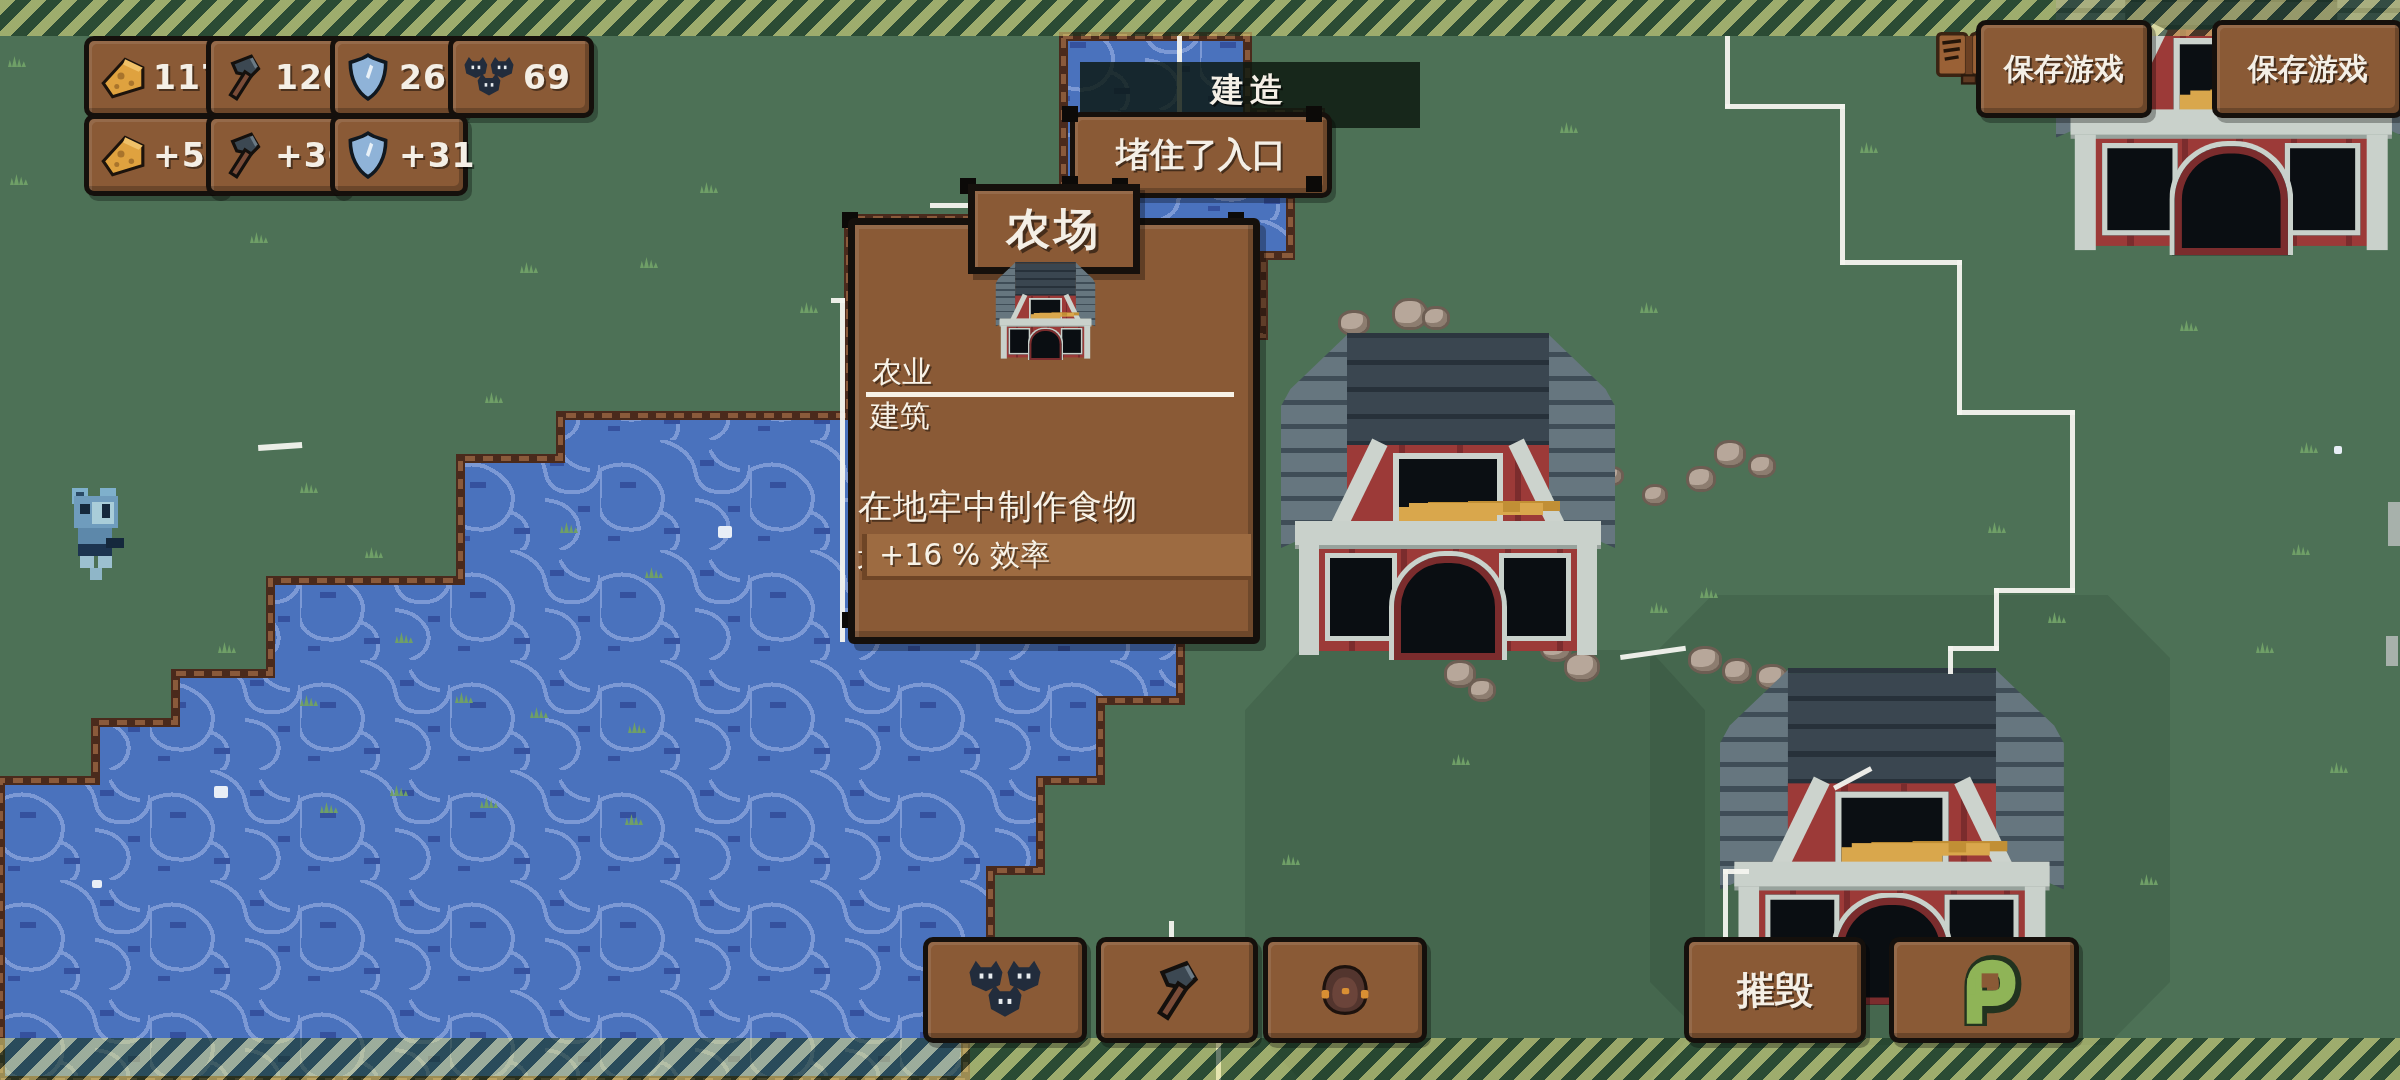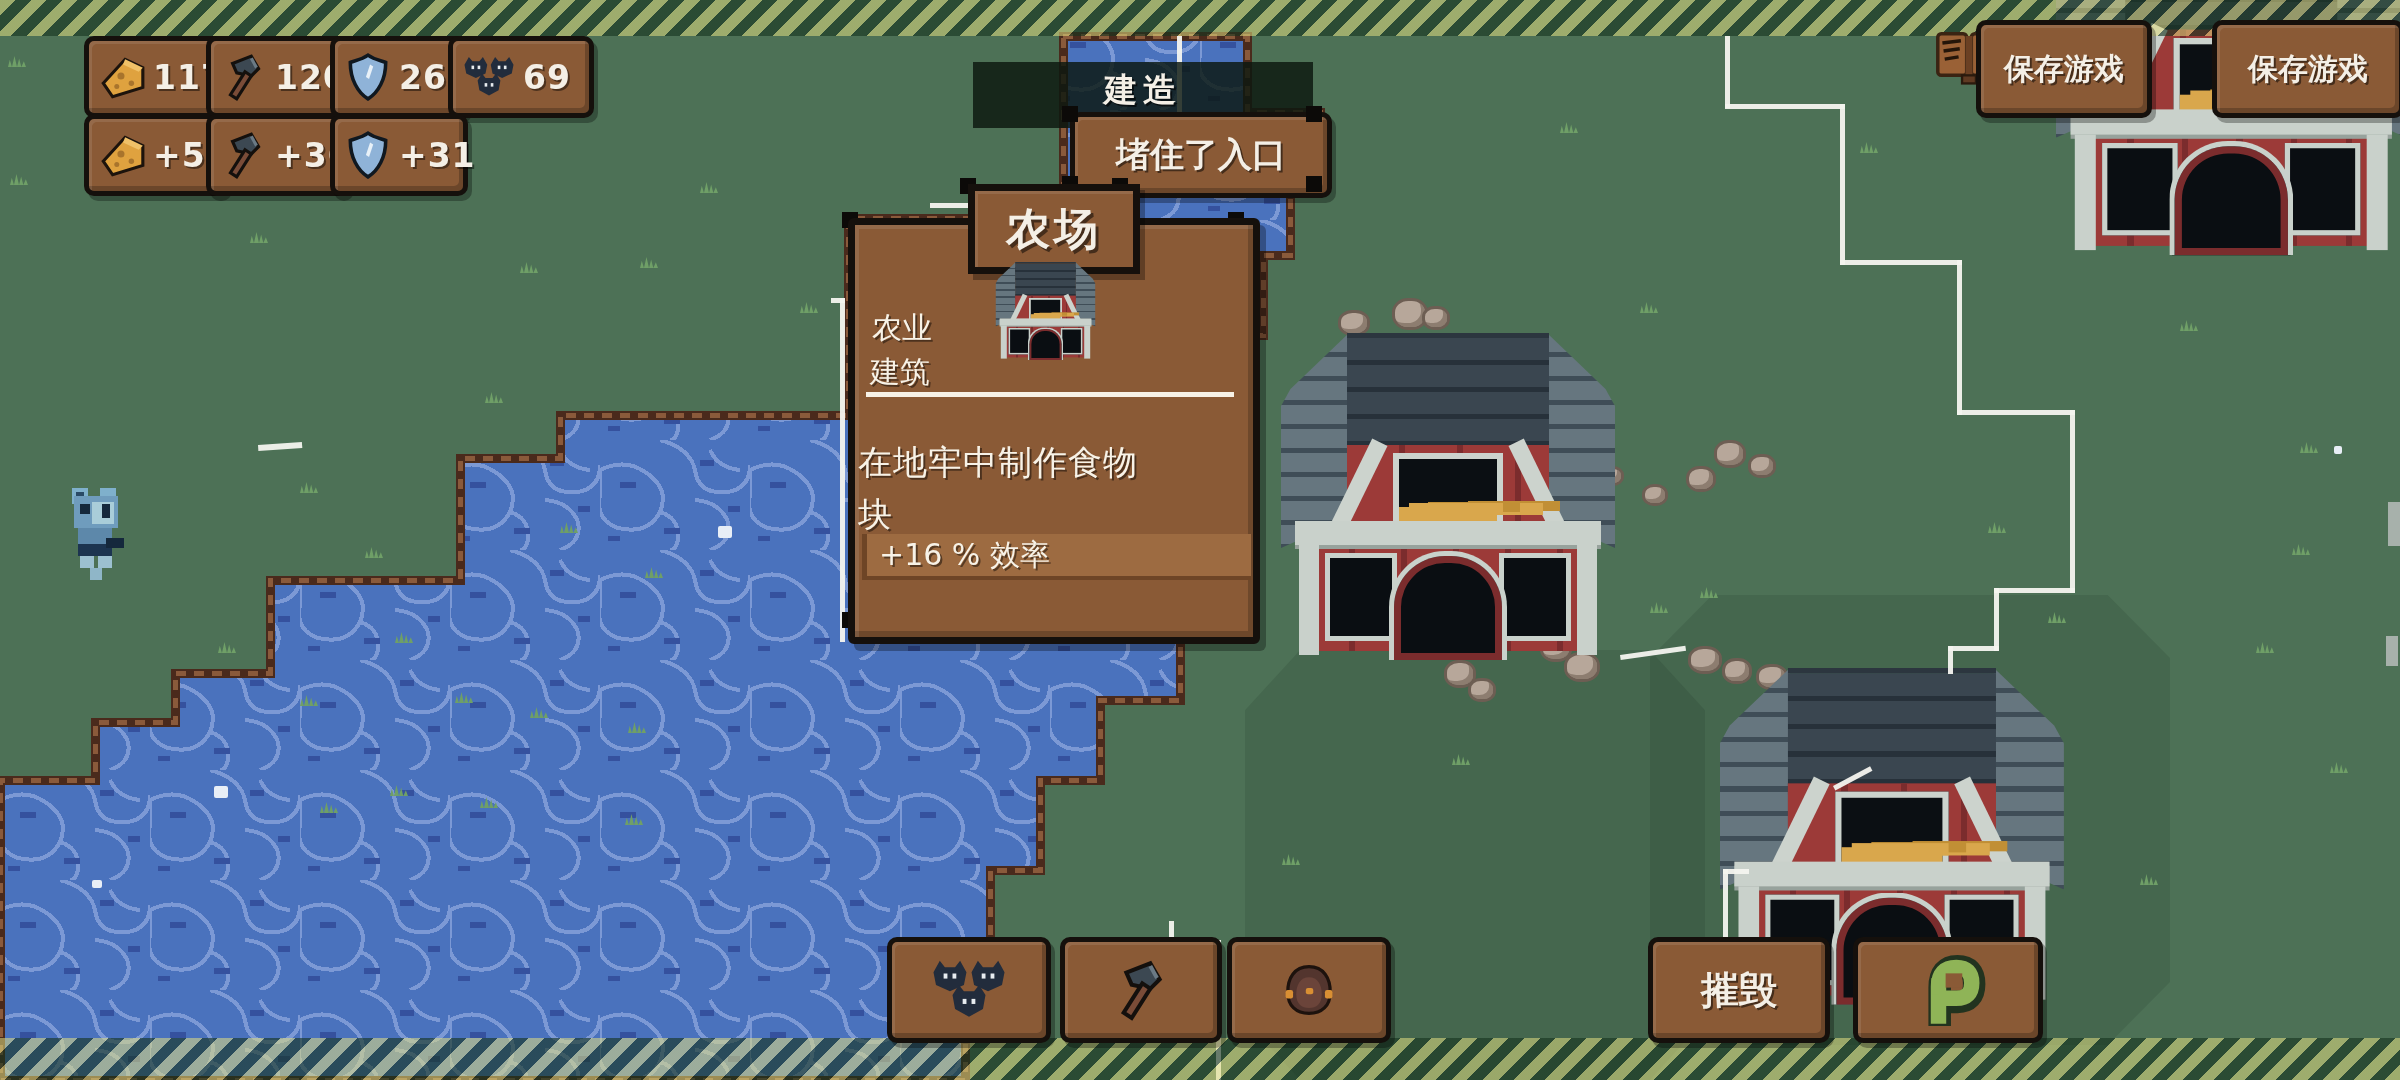--- a/index.html
+++ b/index.html
@@ -59,52 +59,52 @@
   .panel{position:absolute;background:#8a5a36;border:5px solid #15100c;border-radius:10px;
     box-shadow:inset 3px 3px 0 rgba(255,255,255,0.10),inset -4px -5px 0 rgba(0,0,0,0.22),4px 5px 0 rgba(0,0,0,0.30);
     z-index:8;display:flex;align-items:center;color:#f4efe6;}
   .res-panel{gap:6px;padding:0 8px;}
   .res-value{font-size:33px;font-weight:bold;letter-spacing:1px;
     text-shadow:2px 2px 0 rgba(0,0,0,0.45);white-space:nowrap;}
   .res-icon{width:50px;height:50px;flex:0 0 auto;}
   .pixel-btn{justify-content:center;font-size:30px;font-weight:bold;cursor:pointer;
     text-shadow:2px 2px 0 rgba(0,0,0,0.5);}
   .notch{position:absolute;width:16px;height:16px;background:#0c0a08;z-index:9;}
-  #build-bar{position:absolute;left:973px;top:62px;width:340px;height:66px;
+  #build-bar{position:absolute;left:1080px;top:62px;width:340px;height:66px;
     background:rgba(11,23,15,0.82);z-index:8;display:flex;align-items:flex-start;justify-content:center;text-align:right;}
   #build-title{color:#f4efe6;font-size:33px;font-weight:bold;margin-top:6px;letter-spacing:6px;
     text-shadow:2px 2px 0 rgba(0,0,0,0.6);}
   #blocked-btn{left:1070px;top:112px;width:252px;height:76px;font-size:34px;z-index:9;}
   #book-btn{position:absolute;left:1932px;top:24px;width:74px;height:68px;z-index:8;cursor:pointer;}
   #save-btn{left:1976px;top:20px;width:166px;height:88px;}
   #options-btn{left:2212px;top:20px;width:182px;height:88px;}
   
   #tooltip{position:absolute;left:848px;top:218px;width:398px;height:412px;background:#8a5a36;
     border:7px solid #15100c;border-radius:6px;z-index:10;
     box-shadow:inset 4px 4px 0 rgba(255,255,255,0.10),inset -5px -6px 0 rgba(0,0,0,0.20),6px 7px 0 rgba(0,0,0,0.30);}
   #tooltip-title{position:absolute;left:968px;top:184px;width:158px;height:76px;background:#8a5a36;
     border:7px solid #15100c;z-index:11;display:flex;align-items:center;justify-content:center;
     color:#f4efe6;font-size:44px;font-weight:bold;letter-spacing:4px;
     text-shadow:3px 3px 0 rgba(0,0,0,0.5);
     box-shadow:inset 3px 3px 0 rgba(255,255,255,0.10),5px 6px 0 rgba(0,0,0,0.30);}
-  .tt-text{position:absolute;color:#f7f2e7;text-shadow:2px 2px 0 rgba(0,0,0,0.45);z-index:11;}
+  .tt-text{position:absolute;color:#f7f2e7;text-shadow:2px 2px 0 rgba(0,0,0,0.45);z-index:11;margin-top:44px;}
   #tt-cat1{left:872px;top:308px;font-size:30px;}
   #tt-cat2{left:870px;top:352px;font-size:30px;}
   #tt-underline{position:absolute;left:866px;top:392px;width:368px;height:5px;background:#f7f2e7;z-index:11;}
   .tt-strip{position:absolute;left:862px;width:372px;height:42px;background:#9d6b41;
     border-left:5px solid #6e4526;border-bottom:4px solid #6e4526;z-index:11;
     display:flex;align-items:center;padding-left:12px;color:#f7f2e7;font-size:30px;
     text-shadow:2px 2px 0 rgba(0,0,0,0.45);}
   #tt-strip1{top:400px;}
   #tt-desc1{left:858px;top:440px;font-size:34px;letter-spacing:1px;}
   #tt-desc2{left:858px;top:492px;font-size:34px;}
   #tt-strip2{top:534px;}
   #farm-sprite{transform:scale(0.30);left:996px;top:262px;z-index:11;}
   
-  .action-btn{height:96px;font-size:38px;z-index:8;}
+  .action-btn{height:96px;font-size:38px;z-index:8;margin-left:36px;}
   .action-icon{width:86px;height:66px;}
 </style>
 </head>
 <body>
 
 <div id="stage">
 
   <svg width="0" height="0" style="position:absolute">
     <defs>
       <symbol id="sym-cheese" viewBox="0 0 48 48">

